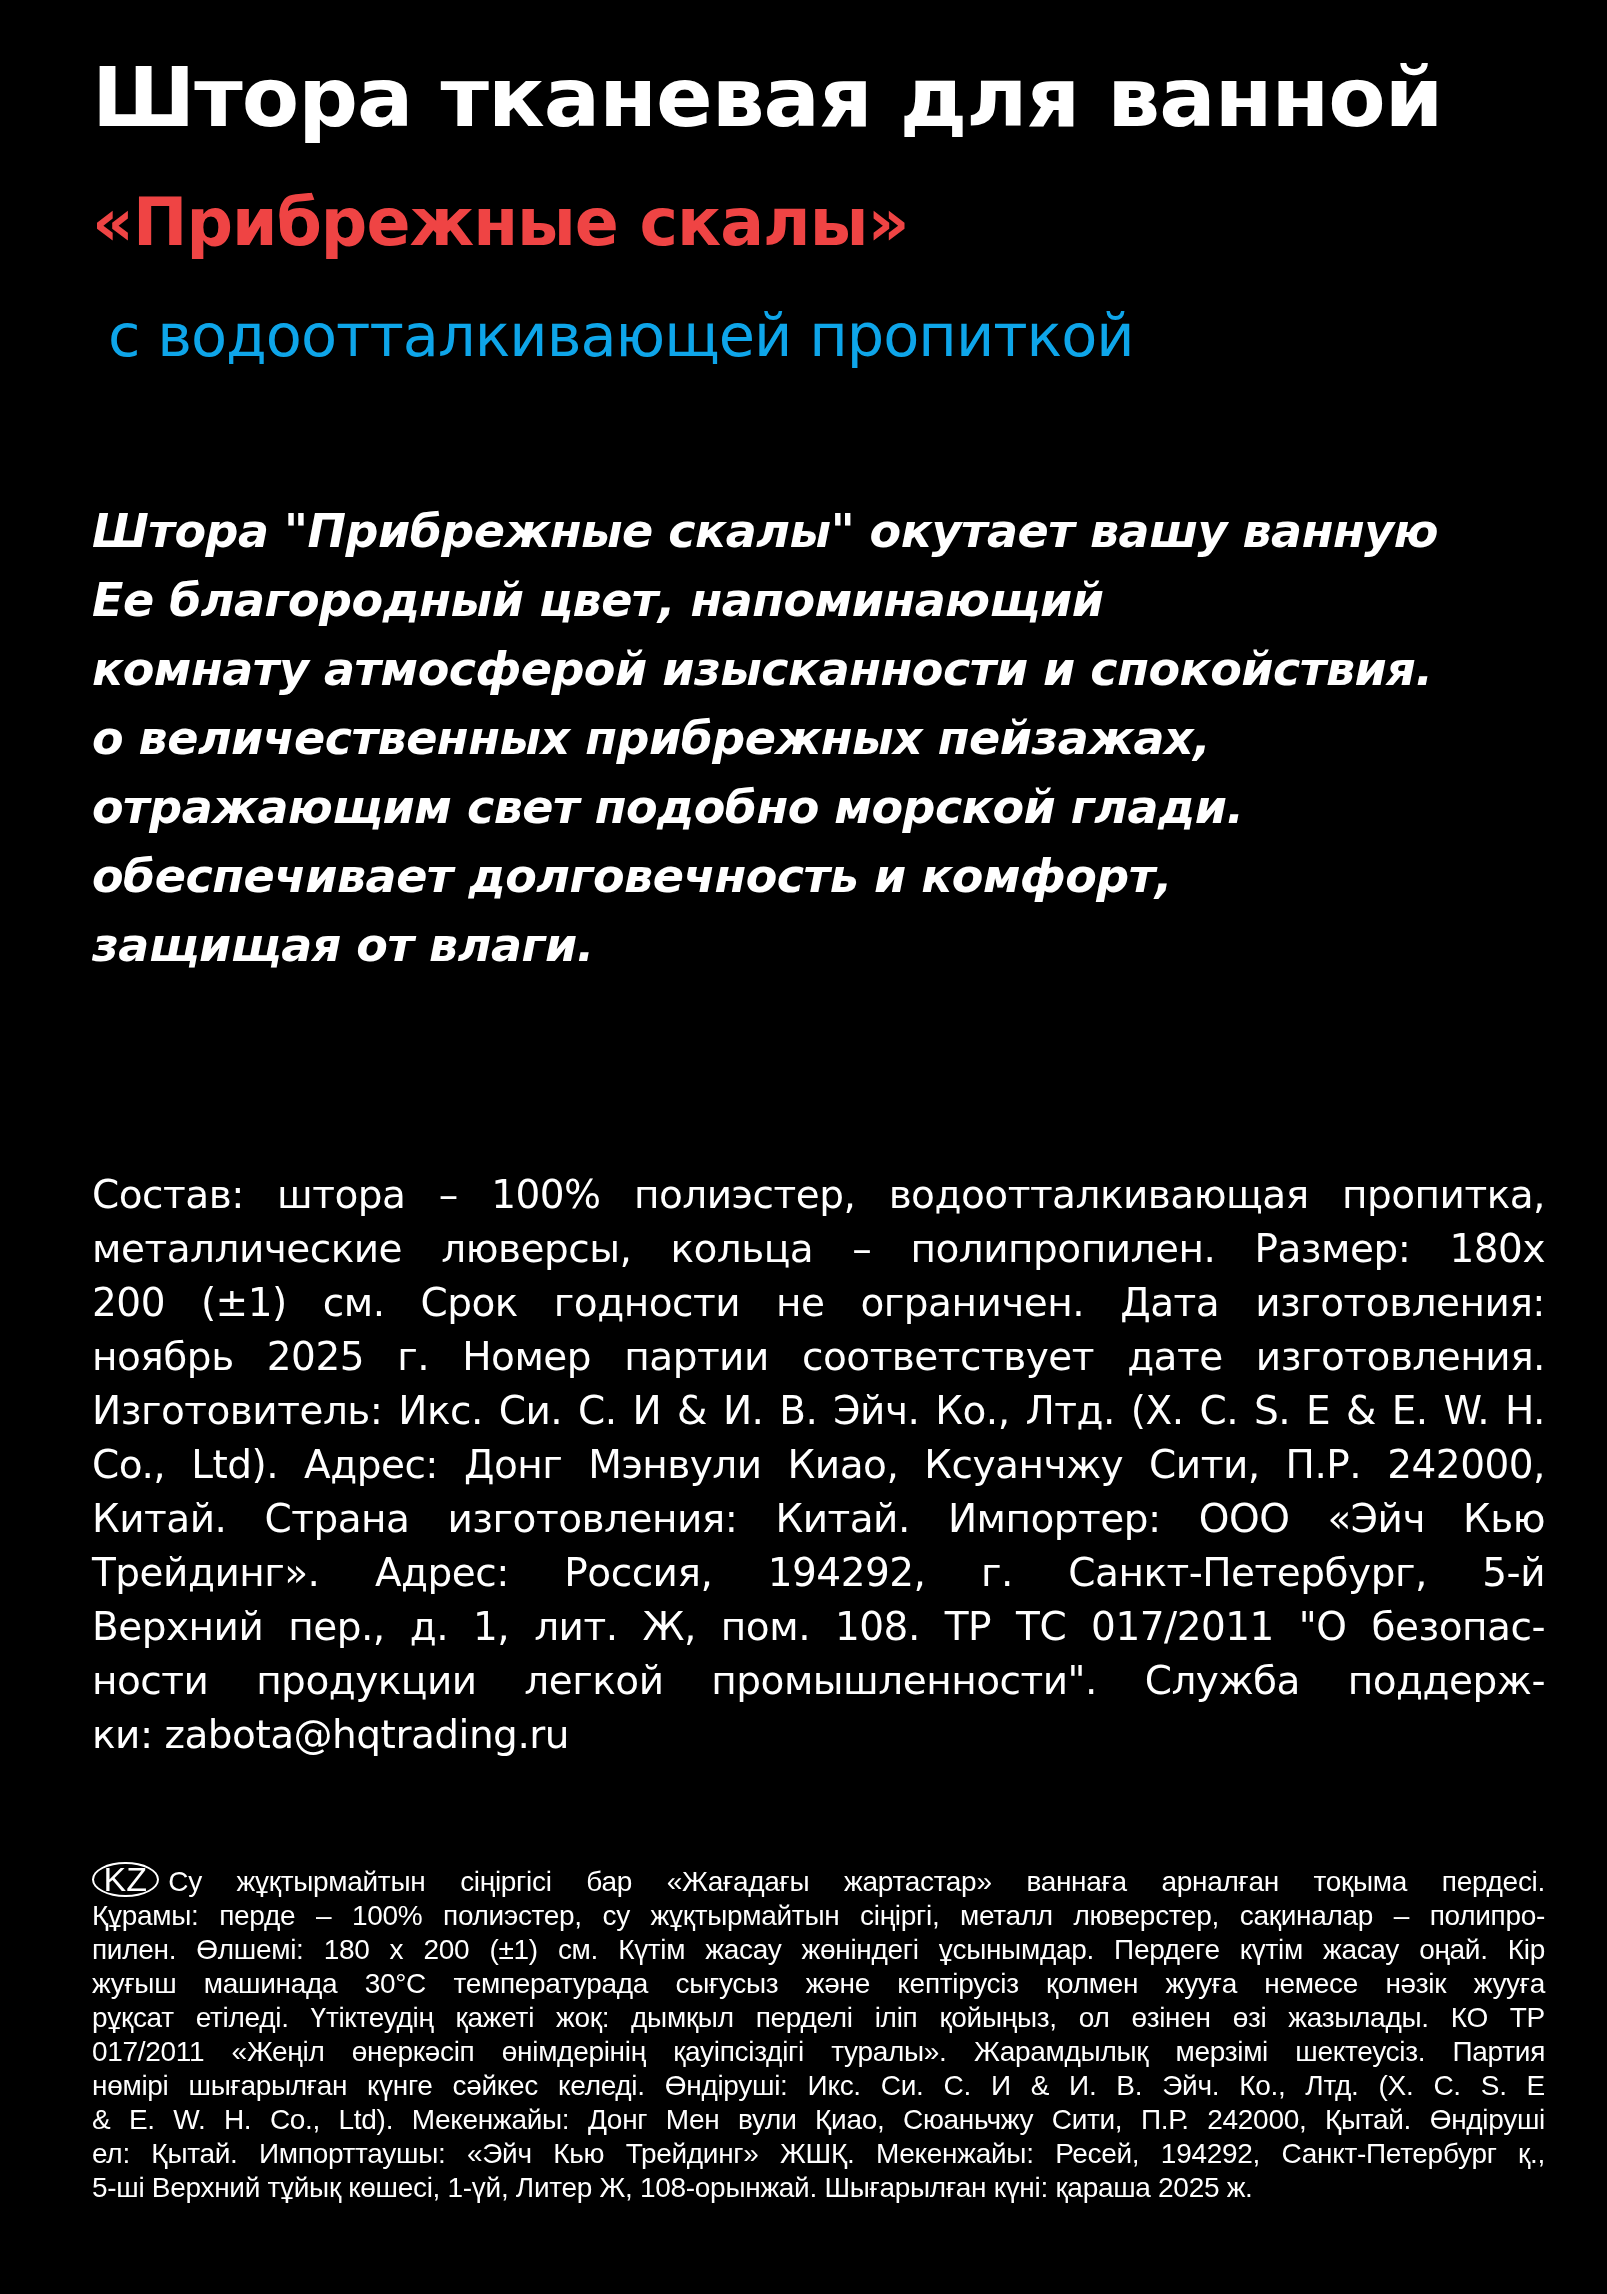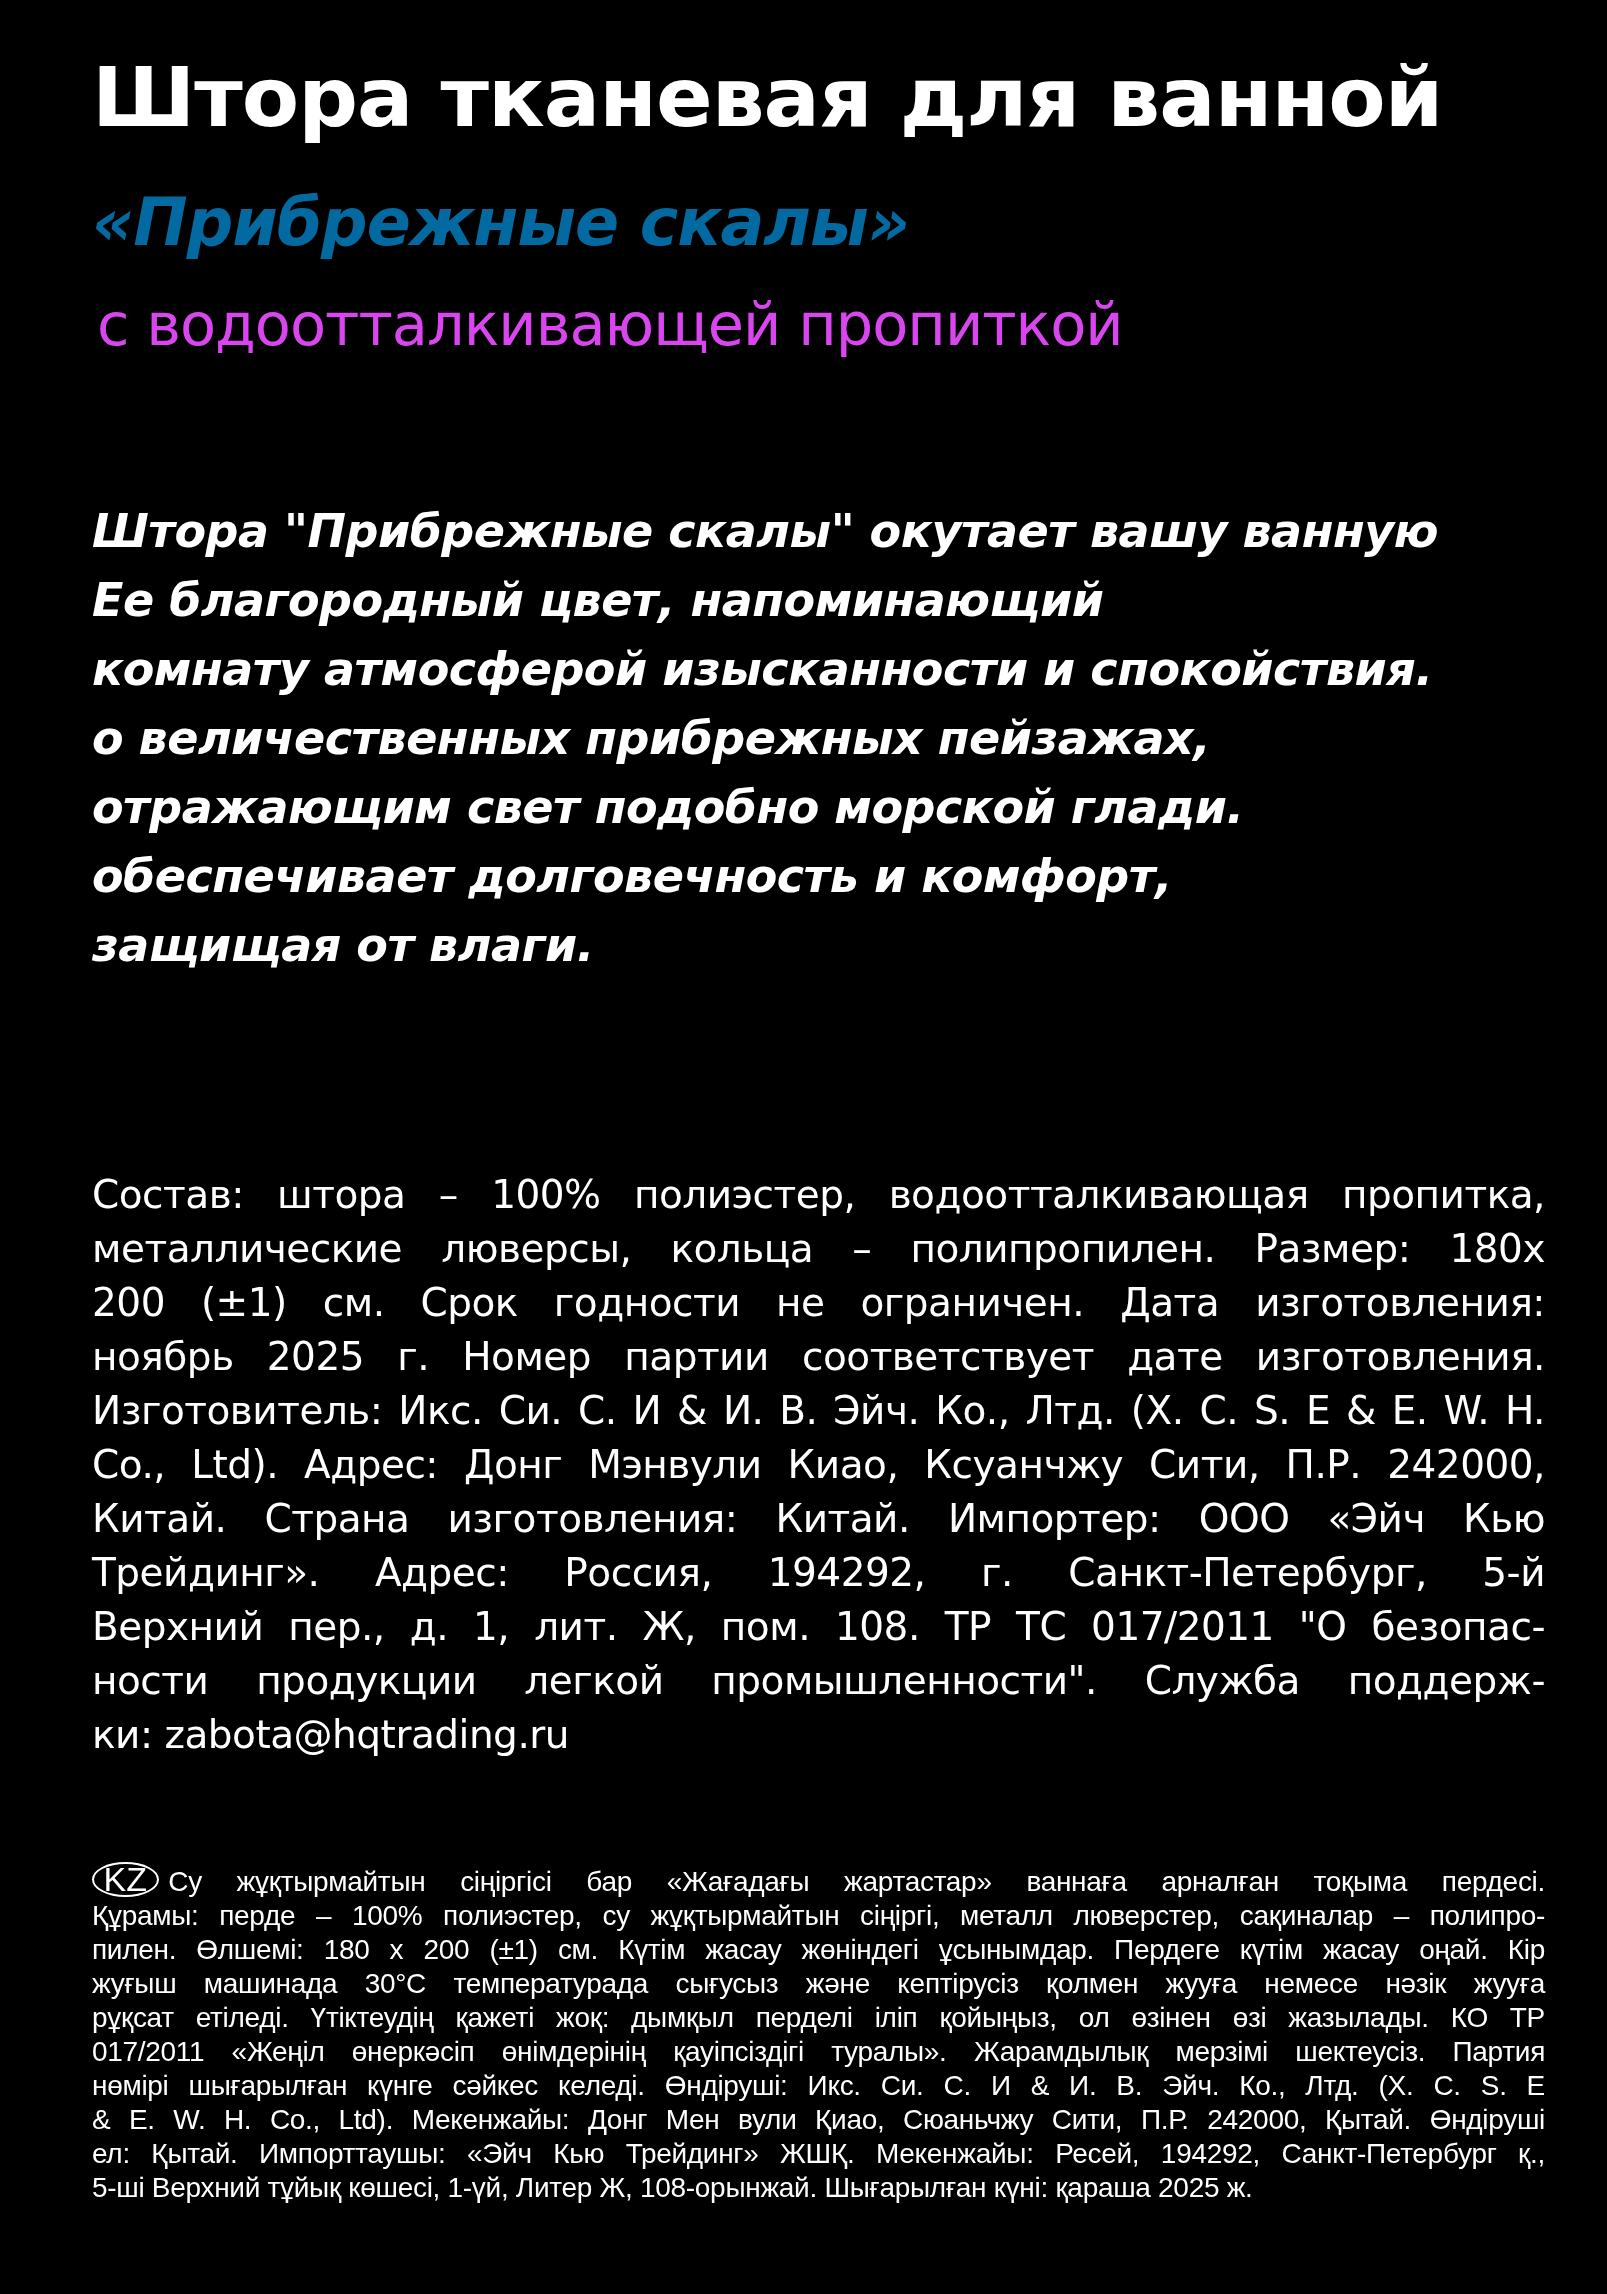--- a/index.html
+++ b/index.html
@@ -38,28 +38,28 @@
     font-weight: bold;
     font-size: 65px;
     line-height: 1.05;
     letter-spacing: -1px;
     white-space: nowrap;
   }
   .subtitle-plain {
     position: absolute;
     left: 92px;
     top: 289px;
-    margin: 5px;
+    margin: 16px;
     font-family: "DejaVu Sans", sans-serif;
     font-weight: normal;
     font-size: 59px;
     line-height: 1.05;
     letter-spacing: -1px;
     white-space: nowrap;
-    color: #d946ef;
+    color: #0ea5e9;
   }
   .description {
     position: absolute;
     left: 92px;
     top: 497px;
     width: 1453px;
     margin: 0;
     font-family: "DejaVu Sans", sans-serif;
     font-weight: bold;
     font-style: italic;
@@ -122,21 +122,21 @@
     line-height: 31px;
     margin-right: 9.6px;
     vertical-align: 0;
     letter-spacing: 0;
   }
 </style>
 </head>
 <body>
 
 <h1 class="title">Штора тканевая для ванной</h1>
-<h2 class="subtitle-accent" style="color: #0369a1; font-style: italic;">«Прибрежные скалы»</h2>
+<h2 class="subtitle-accent" style="color: #ef4444;">«Прибрежные скалы»</h2>
 <h3 class="subtitle-plain">с водоотталкивающей пропиткой</h3>
 
 <div class="description">
   <span class="line">Штора "Прибрежные скалы" окутает вашу ванную</span>
   <span class="line">Ее благородный цвет, напоминающий</span>
   <span class="line">комнату атмосферой изысканности и спокойствия.</span>
   <span class="line">о величественных прибрежных пейзажах,</span>
   <span class="line">отражающим свет подобно морской глади.</span>
   <span class="line">обеспечивает долговечность и комфорт,</span>
   <span class="line">защищая от влаги.</span>

